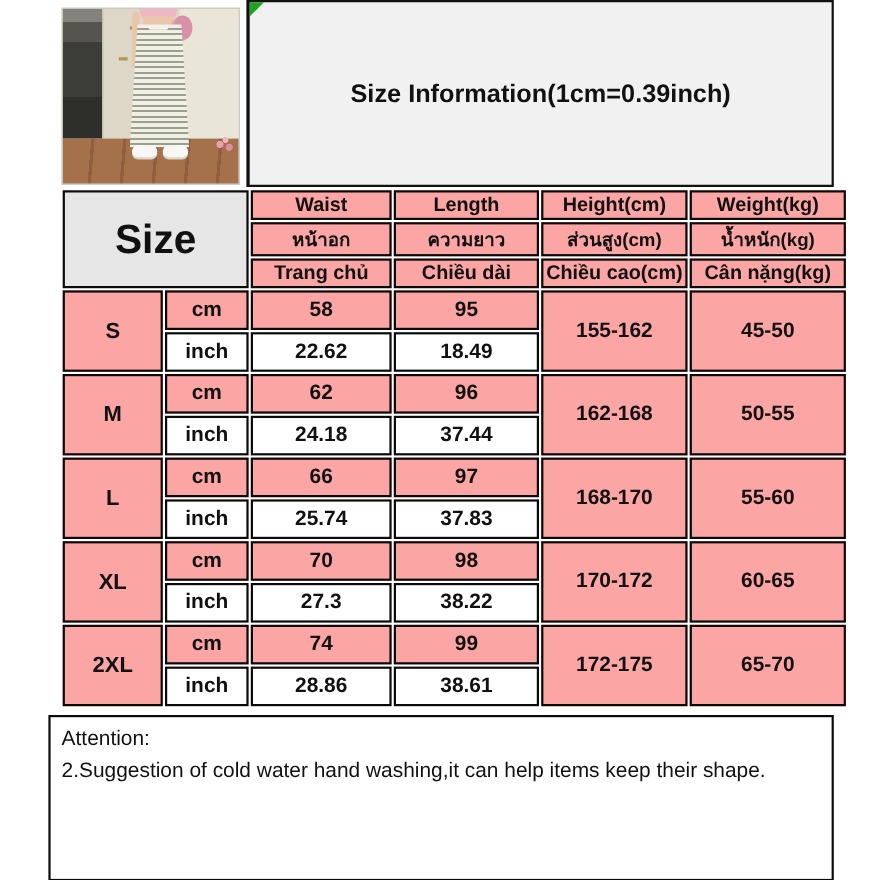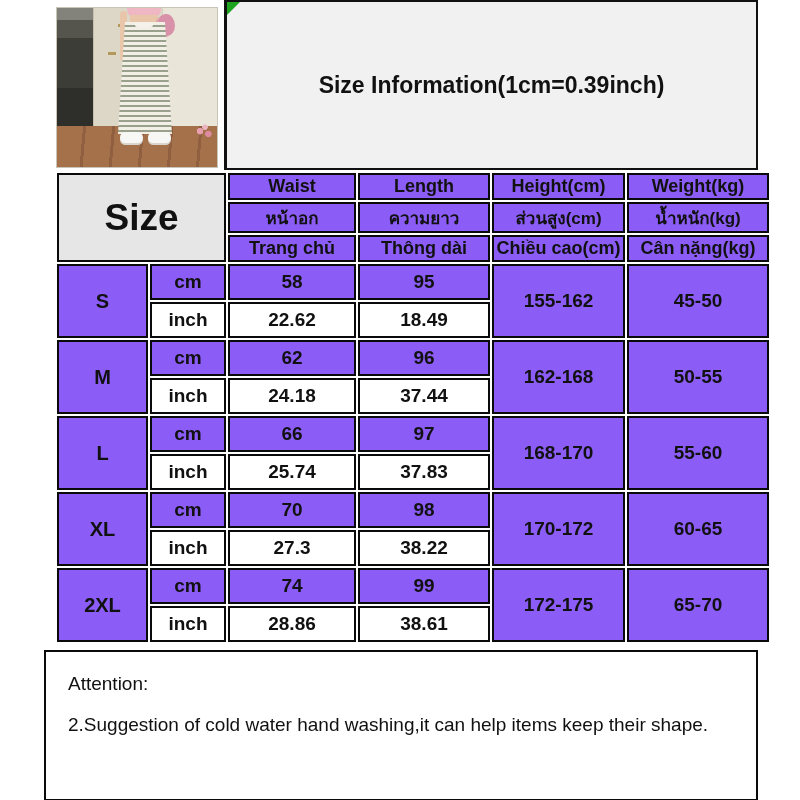--- a/index.html
+++ b/index.html
@@ -34,29 +34,29 @@
   .t-en{font-size:23px;font-weight:700;}
   .t-th{font-size:20px;font-weight:700;}
   .t-vi{font-size:22px;font-weight:700;}
 
   
   table.size-table{margin:1px 0 0 11px;width:702px;table-layout:fixed;border-collapse:separate;border-spacing:2px;}
   .size-table th,.size-table td{border:2px solid #0a0a0a;box-sizing:border-box;text-align:center;vertical-align:middle;padding:0;font-weight:700;}
   .size-table .hrow{height:27px;font-size:18px;}
   .size-table .hrow.th-lang{font-size:17px;}
   .size-table .drow{height:36px;font-size:19px;}
-  .c-gray{background:#8b5cf6;}
+  .c-gray{background:#fca5a5;}
   .c-white{background:#ffffff;}
   .size-head{font-size:37px;font-weight:700;background:#e6e6e6;}
   .size-label{font-size:20px;}
 
   
   .attention-box{margin-top:6px;width:714px;height:151px;box-sizing:border-box;border:2px solid #0a0a0a;background:#fff;
     padding:3px 8px 0 6px;font-size:19px;line-height:1.33;}
-  .attention-box p{margin:16px;}
+  .attention-box p{margin:4px;}
 </style>
 </head>
 <body>
 
 <div class="page">
   <div class="sheet">
 
     <div class="top-section">
       <div class="photo-area">
         <div class="photo">
@@ -99,21 +99,21 @@
         <th class="c-gray">Weight(kg)</th>
       </tr>
       <tr class="hrow th-lang">
         <th class="c-gray">หน้าอก</th>
         <th class="c-gray">ความยาว</th>
         <th class="c-gray">ส่วนสูง(cm)</th>
         <th class="c-gray">น้ำหนัก(kg)</th>
       </tr>
       <tr class="hrow">
         <th class="c-gray">Trang chủ</th>
-        <th class="c-gray">Thông dài</th>
+        <th class="c-gray">Chiều dài</th>
         <th class="c-gray">Chiều cao(cm)</th>
         <th class="c-gray">Cân nặng(kg)</th>
       </tr>
 
       <tr class="drow">
         <td class="c-gray size-label" rowspan="2">S</td>
         <td class="c-gray">cm</td>
         <td class="c-gray">58</td>
         <td class="c-gray">95</td>
         <td class="c-gray" rowspan="2">155-162</td>

